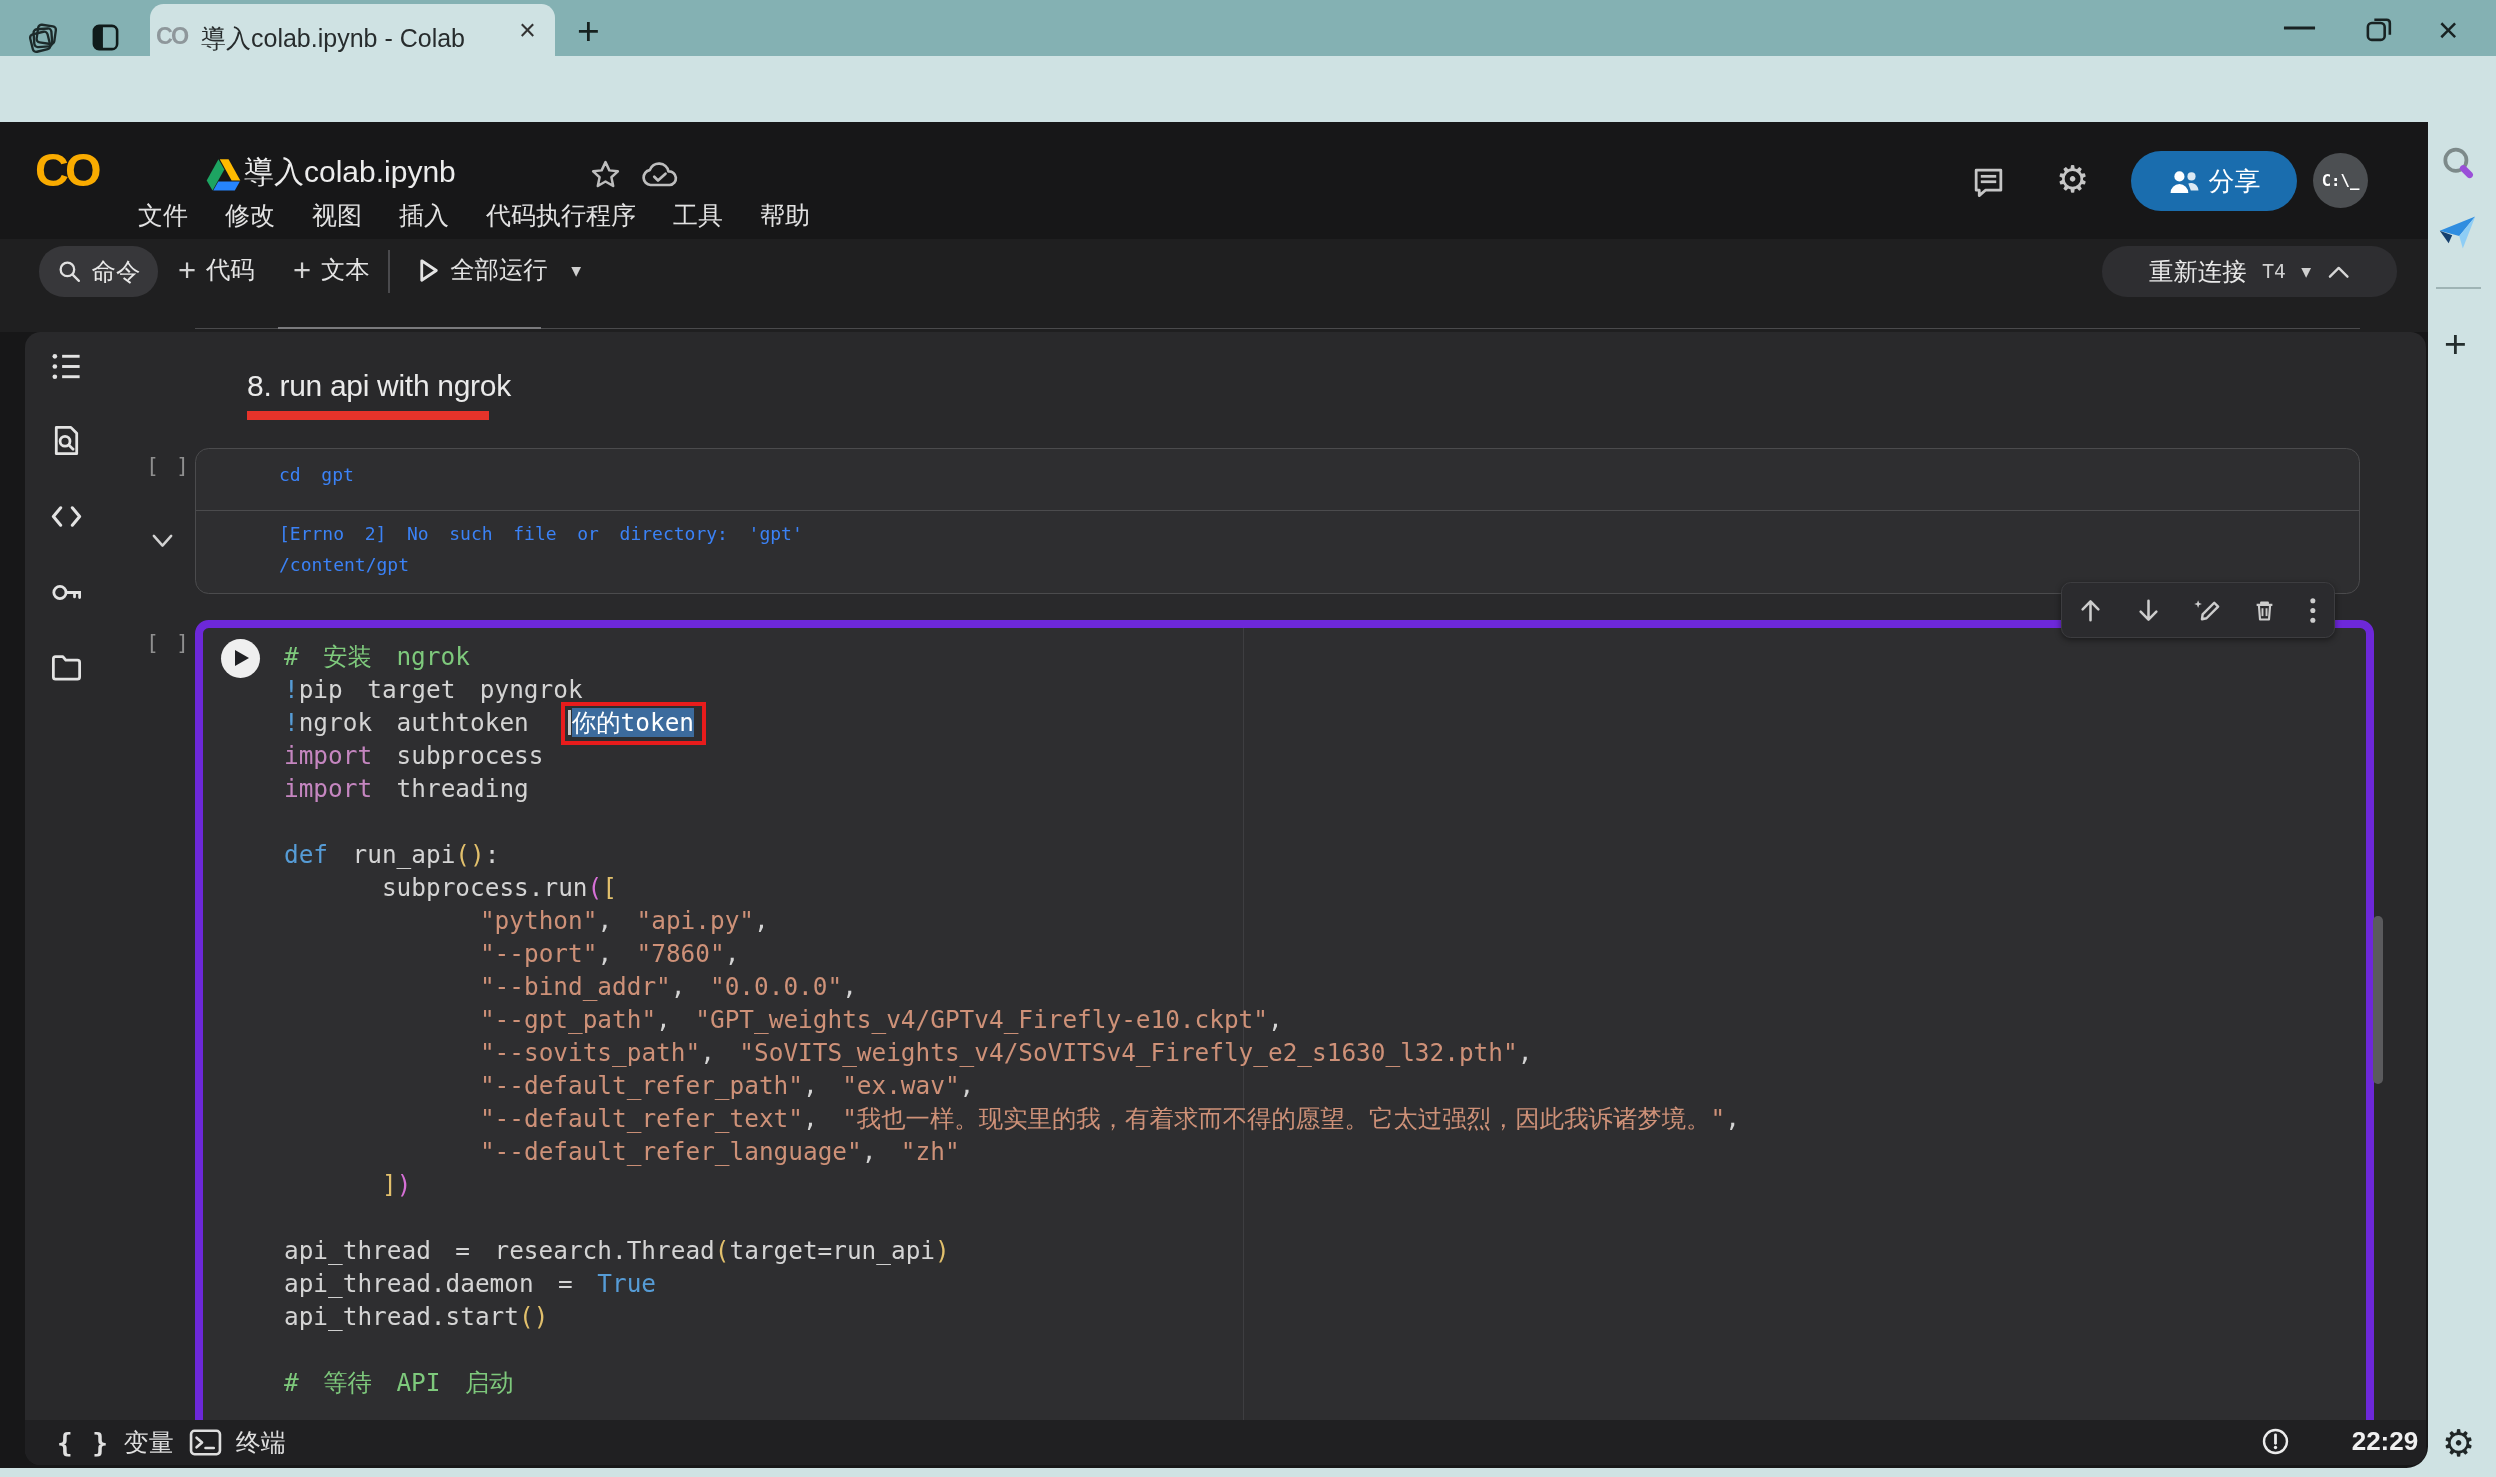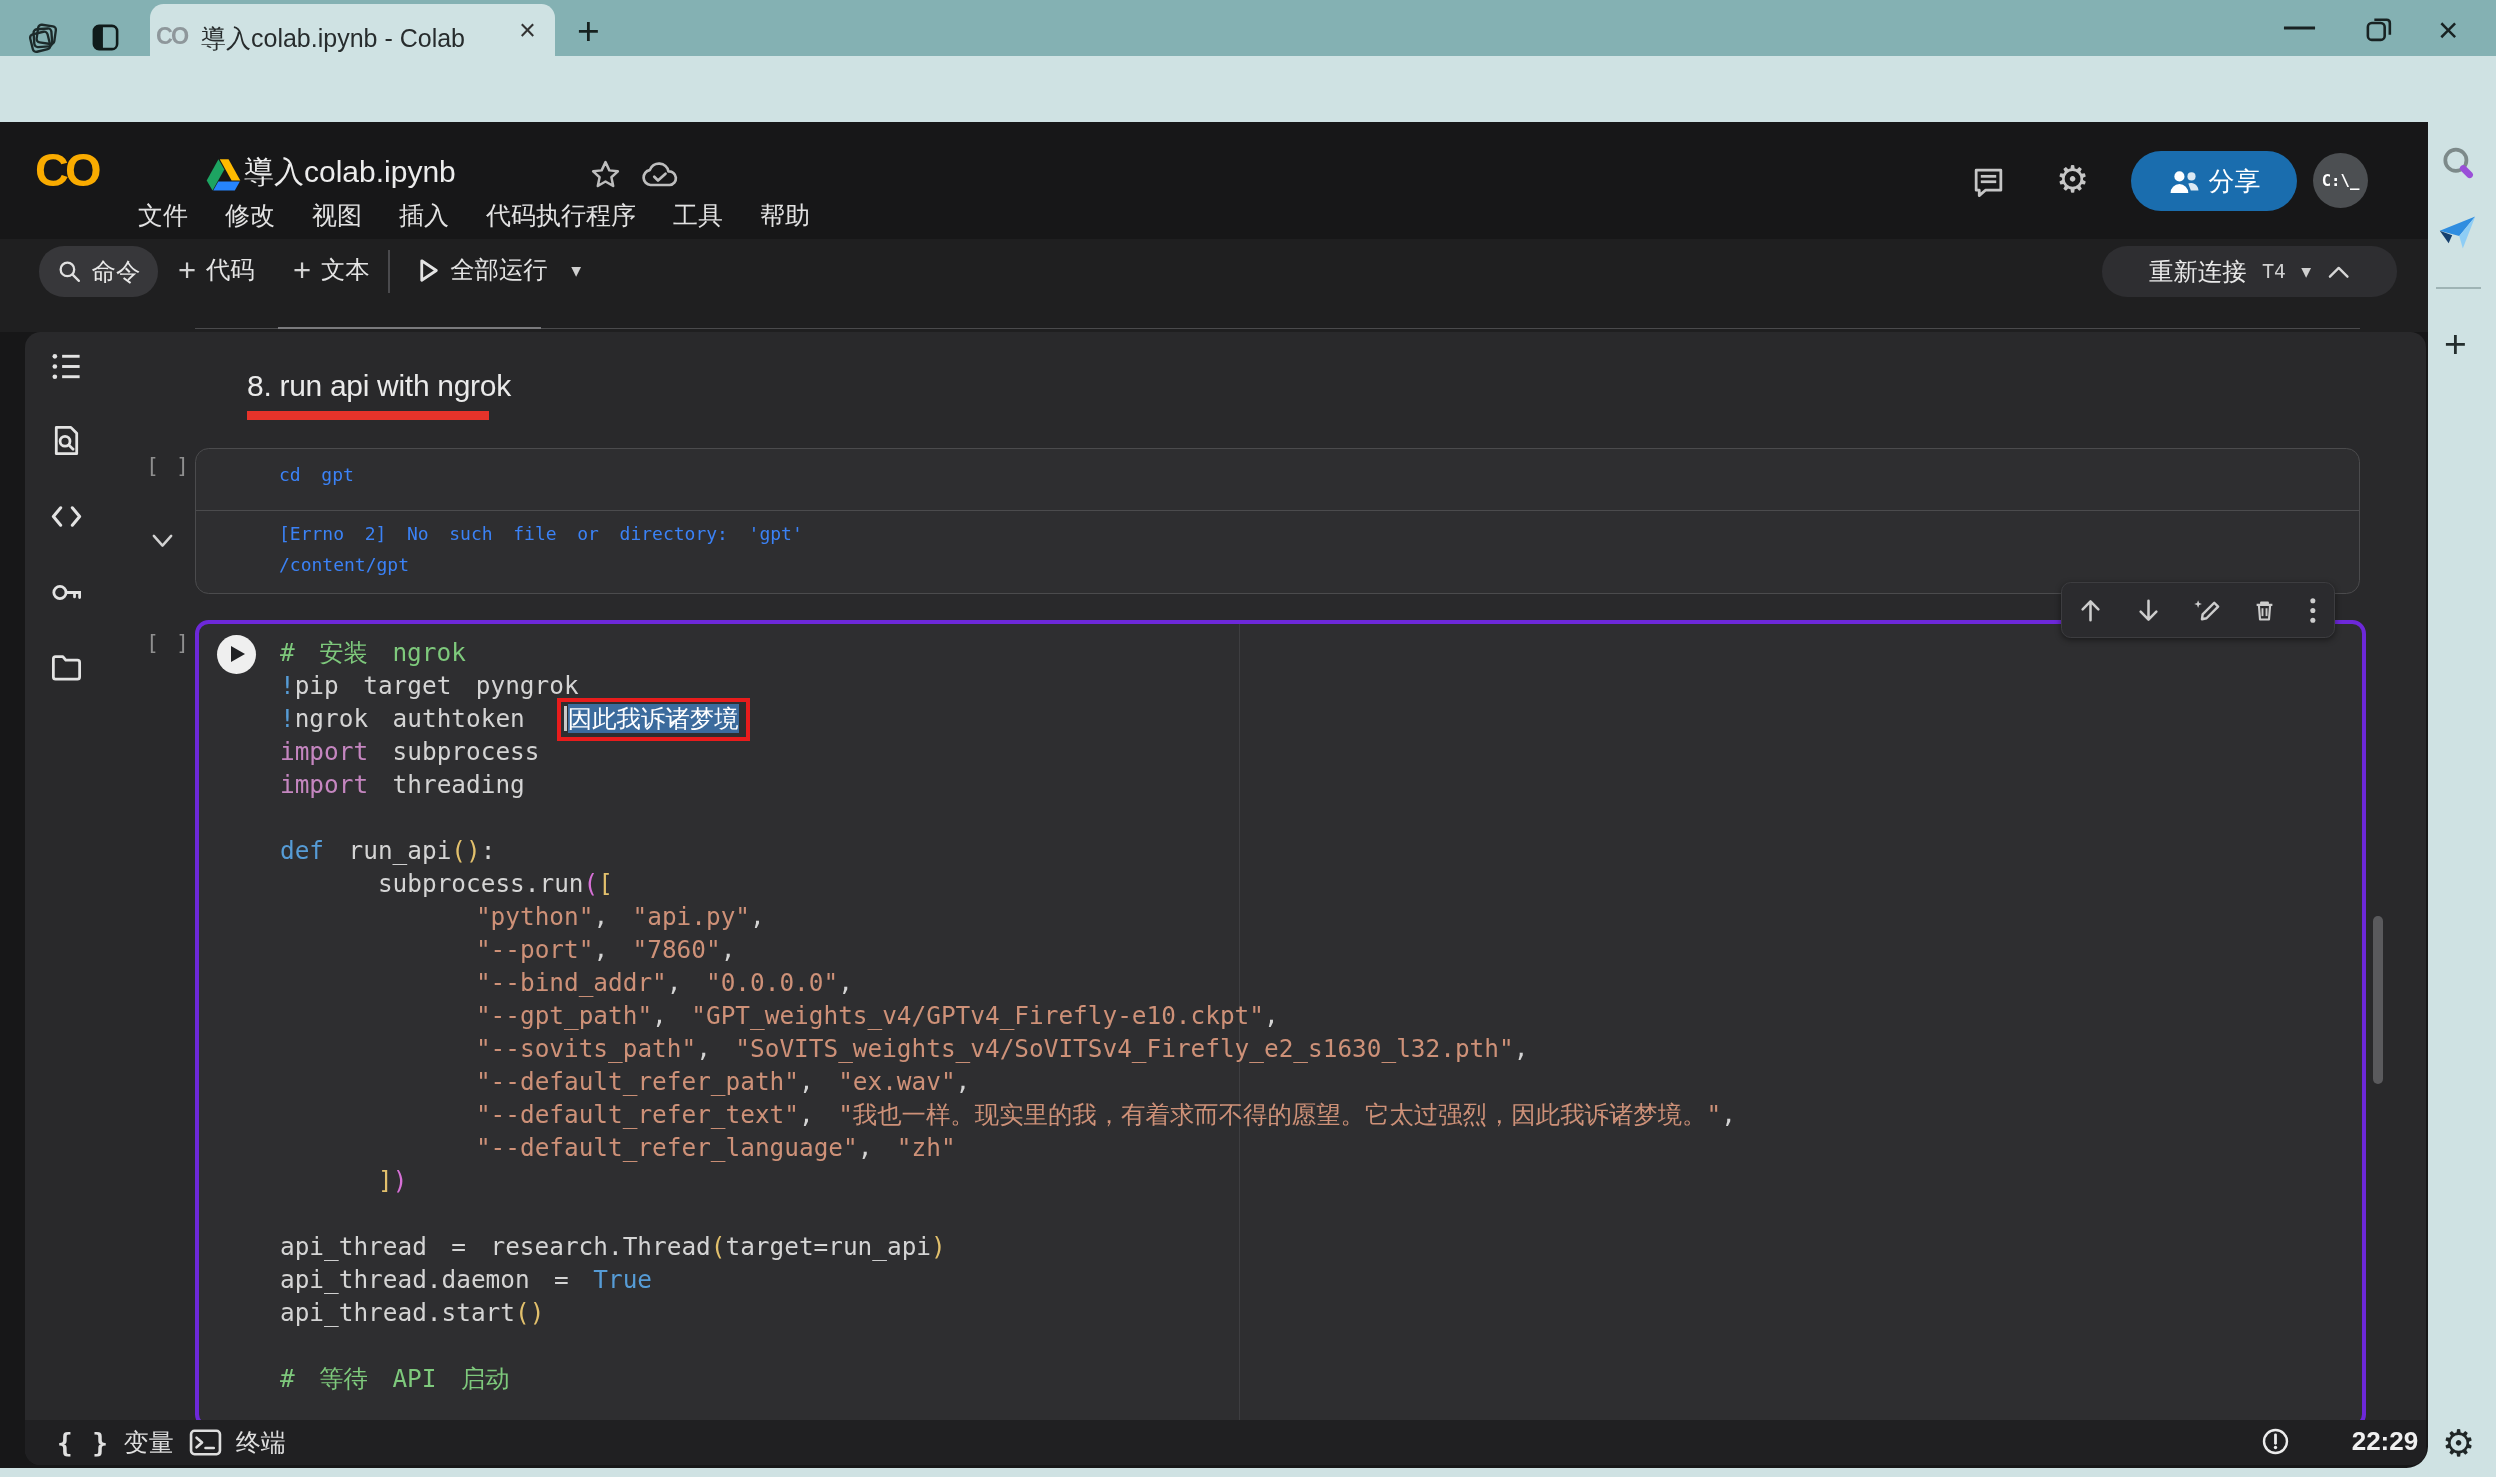--- a/index.html
+++ b/index.html
@@ -52,21 +52,21 @@
   .prevline-hi{left:278px;top:327px;width:263px;height:2px;background:#7a7a7d;}
   .md-heading{left:247px;top:369px;font-size:30px;color:#eaeaea;letter-spacing:-0.3px;}
   .md-underline{left:247px;top:411px;width:242px;height:8.8px;background:#e6332a;}
   .gutter{font-family:"DejaVu Sans Mono",monospace;font-size:21.5px;color:#8f8f8f;letter-spacing:2px;}
   .cell1{left:195px;top:448px;width:2163px;height:144px;background:#2e2e30;
       border:1px solid #4b4b4d;border-radius:13.7px;}
   .cell1-div{position:absolute;left:0;top:61px;width:100%;height:1px;background:#4b4b4d;}
   .mono{font-family:"DejaVu Sans Mono",monospace;font-size:18px;color:#3b82f6;
       word-spacing:9.8px;white-space:pre;}
   .cell2{left:195px;top:620px;width:2163px;height:800px;background:#2e2e30;
-      border:4px solid #6d28d9;border-radius:13.7px;overflow:hidden;}
+      border:8px solid #6d28d9;border-radius:13.7px;overflow:hidden;}
   .play-btn{position:absolute;left:17.6px;top:10.7px;width:39px;height:39px;border-radius:50%;
       background:#efefef;display:flex;align-items:center;justify-content:center;}
   .play-tri{width:0;height:0;border-left:14.6px solid #202124;border-top:8.8px solid transparent;
       border-bottom:8.8px solid transparent;margin-left:3.9px;}
   .ruler{position:absolute;left:1040px;top:0;bottom:0;width:1px;background:#3e3e41;}
   #code-lines{position:absolute;left:81px;top:11.7px;}
   .code-line{font-family:"DejaVu Sans Mono",monospace;font-size:24.4px;line-height:33px;
       white-space:pre;word-spacing:9.8px;}
   .tk-cm{color:#7ec97c}.tk-kw{color:#569cd6}.tk-imp{color:#c586c0}
   .tk-str{color:#ce9178}.tk-pl{color:#d4d4d4}.tk-yb{color:#e2c06c}.tk-mb{color:#d670d6}
@@ -285,21 +285,21 @@
 
 <div class="abs gutter" style="left:146px;top:630px">[ ]</div>
 <div class="abs cell2">
   <div class="ruler"></div>
   <div class="play-btn">
       <div class="play-tri"></div>
     </div>
   <div id="code-lines">
       <div class="code-line"><span class="tk-cm"># 安装 ngrok</span></div>
       <div class="code-line"><span class="tk-kw">!</span><span class="tk-pl">pip target pyngrok</span></div>
-      <div class="code-line"><span class="tk-kw">!</span><span class="tk-pl">ngrok authtoken </span><span class="sel-box"><span class="text-cursor"></span><span class="tk-sel">因此我诉诸梦境</span></span></div>
+      <div class="code-line"><span class="tk-kw">!</span><span class="tk-pl">ngrok authtoken </span><span class="sel-box"><span class="text-cursor"></span><span class="tk-sel">你的token</span></span></div>
       <div class="code-line"><span class="tk-imp">import</span><span class="tk-pl"> subprocess</span></div>
       <div class="code-line"><span class="tk-imp">import</span><span class="tk-pl"> threading</span></div>
       <div class="code-line">&nbsp;</div>
       <div class="code-line"><span class="tk-kw">def</span><span class="tk-pl"> run_api</span><span class="tk-yb">()</span><span class="tk-pl">:</span></div>
       <div class="code-line"><span class="tk-pl">    subprocess.run</span><span class="tk-mb">(</span><span class="tk-yb">[</span></div>
       <div class="code-line"><span class="tk-pl">        </span><span class="tk-str">"python"</span><span class="tk-pl">, </span><span class="tk-str">"api.py"</span><span class="tk-pl">,</span></div>
       <div class="code-line"><span class="tk-pl">        </span><span class="tk-str">"--port"</span><span class="tk-pl">, </span><span class="tk-str">"7860"</span><span class="tk-pl">,</span></div>
       <div class="code-line"><span class="tk-pl">        </span><span class="tk-str">"--bind_addr"</span><span class="tk-pl">, </span><span class="tk-str">"0.0.0.0"</span><span class="tk-pl">,</span></div>
       <div class="code-line"><span class="tk-pl">        </span><span class="tk-str">"--gpt_path"</span><span class="tk-pl">, </span><span class="tk-str">"GPT_weights_v4/GPTv4_Firefly-e10.ckpt"</span><span class="tk-pl">,</span></div>
       <div class="code-line"><span class="tk-pl">        </span><span class="tk-str">"--sovits_path"</span><span class="tk-pl">, </span><span class="tk-str">"SoVITS_weights_v4/SoVITSv4_Firefly_e2_s1630_l32.pth"</span><span class="tk-pl">,</span></div>

